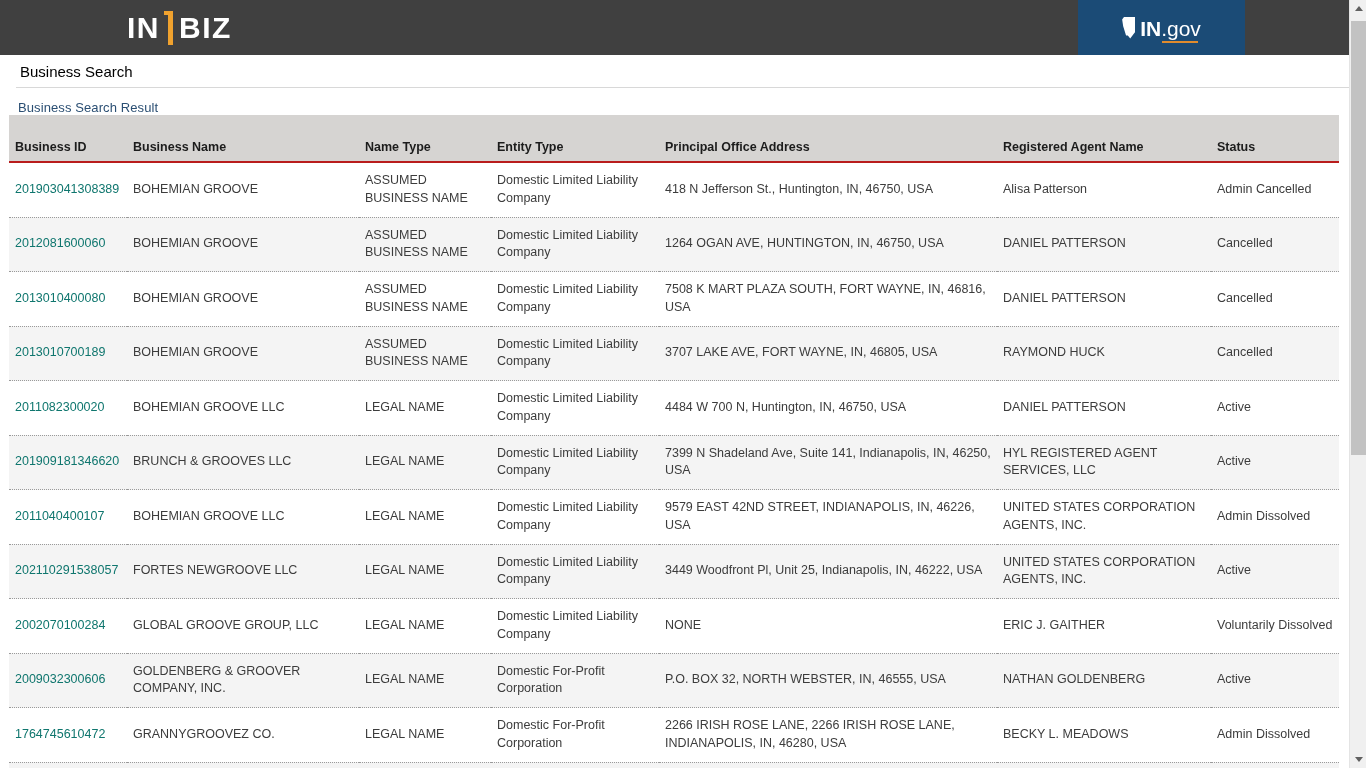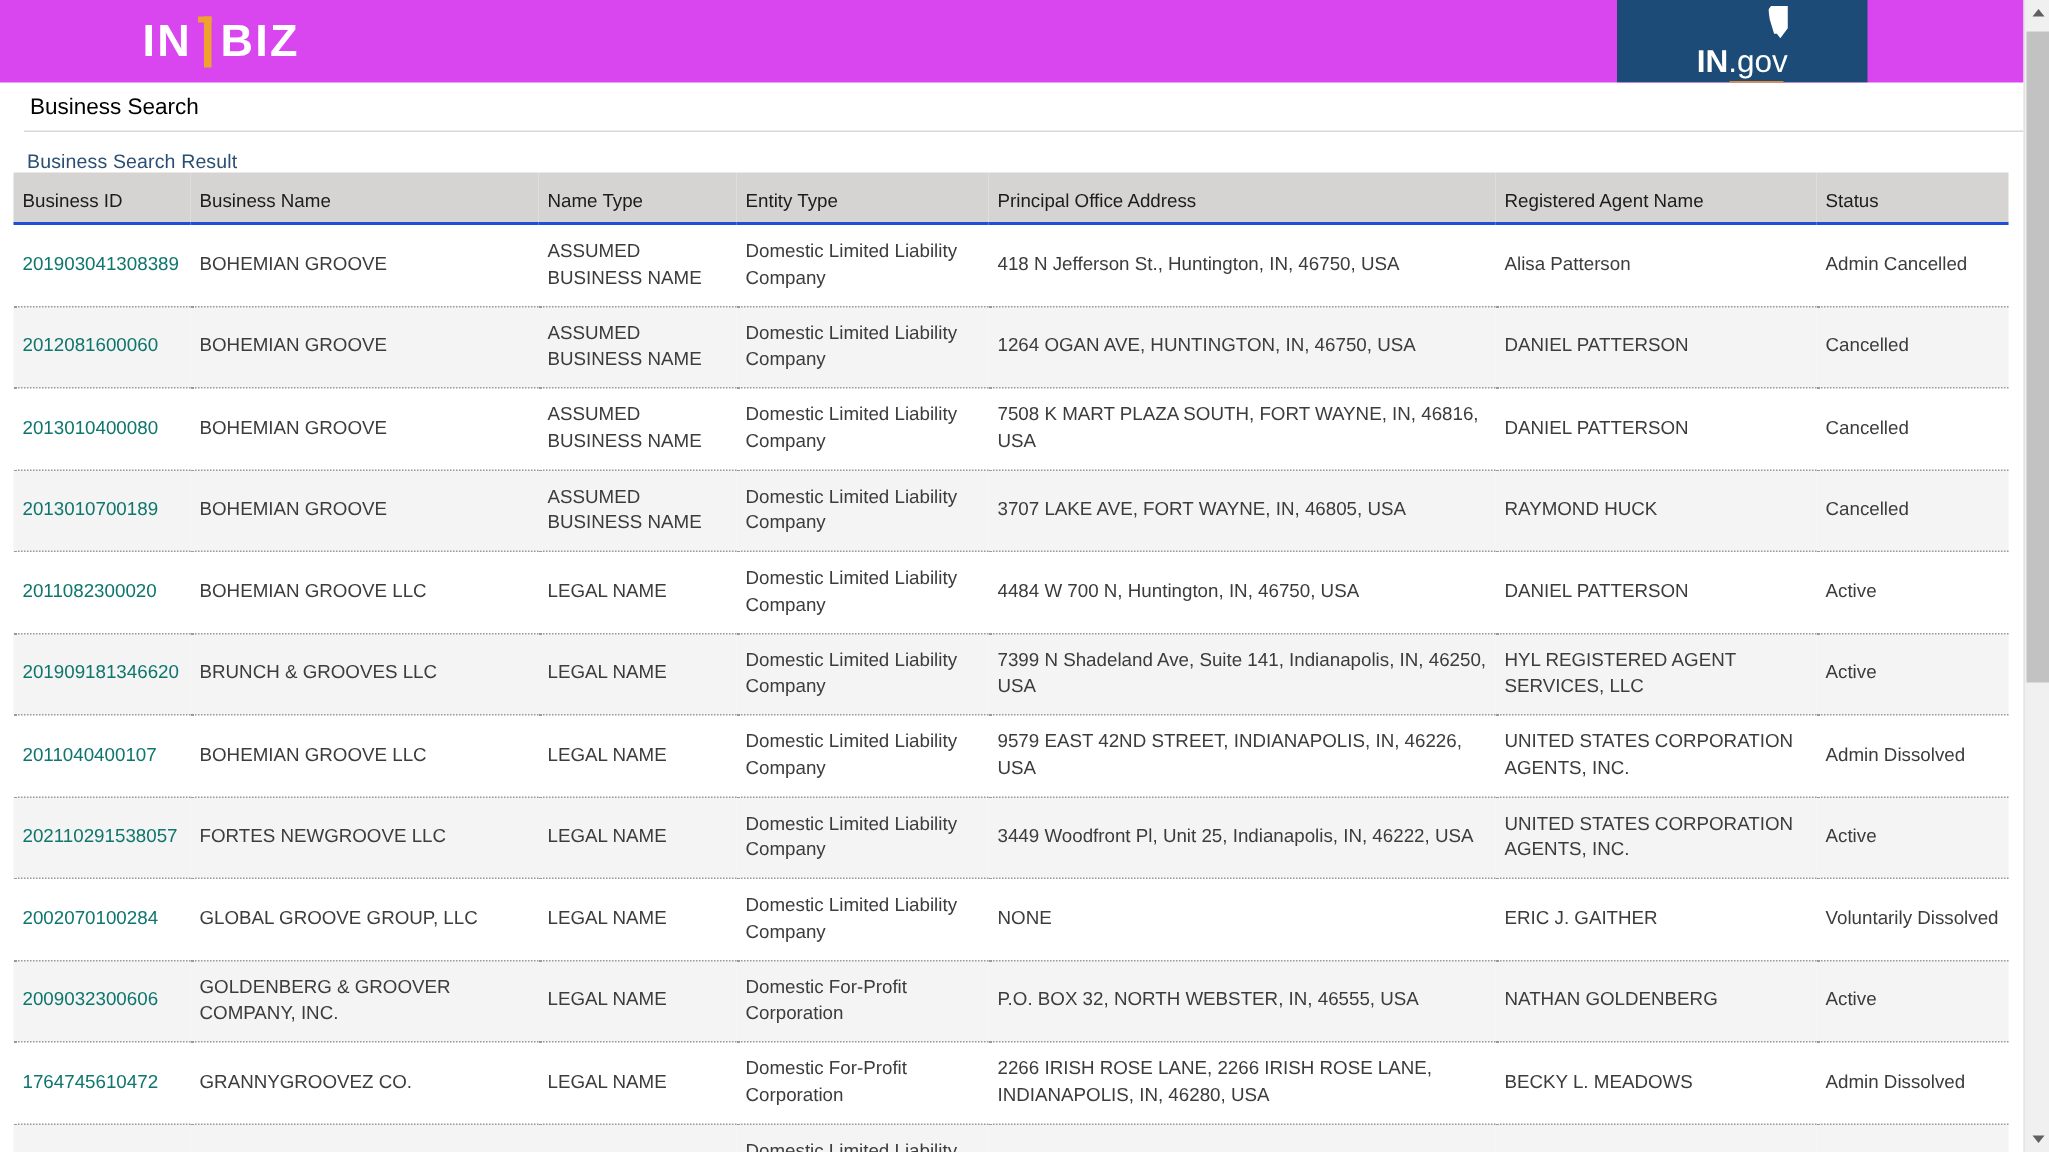--- a/index.html
+++ b/index.html
@@ -16,24 +16,25 @@
     width: 1366px;
     height: 768px;
     overflow: hidden;
     background: #ffffff;
   }
 
   
   .banner {
     position: relative;
     height: 55px;
-    background: #d946ef;
+    background: #404040;
     display: flex;
     align-items: center;
     overflow: hidden;
+    padding-left: 32px;
   }
   .brand-logo {
     margin-left: 95px;
     display: flex;
     align-items: center;
     height: 34px;
     user-select: none;
   }
   .brand-logo .bz-text {
     color: #ffffff;
@@ -70,21 +71,20 @@
     width: 167px; height: 55px;
     background: #1b4b76;
     display: flex;
     align-items: center;
     justify-content: center;
   }
   .ingov-logo {
     display: flex;
     align-items: flex-end;
     gap: 5px;
-    flex-direction: column;
   }
   .ingov-state {
     width: 13px; height: 22px;
     background: #ffffff;
     clip-path: polygon(17% 0%, 100% 0%, 100% 70%, 62% 100%, 44% 86%, 30% 86%, 8% 44%, 0% 14%);
   }
   .ingov-text {
     color: #ffffff;
     font-size: 21px;
     line-height: 1;
@@ -137,26 +137,26 @@
     background: #ffffff;
   }
   table.results {
     width: 100%;
     border-collapse: collapse;
     table-layout: fixed;
     font-size: 12.5px;
   }
   table.results thead th {
     background: #d6d4d2;
-    border-bottom: 2px solid #1d4ed8;
+    border-bottom: 2px solid #b91c1c;
     color: #1c1c1c;
     font-size: 12.5px;
-    font-weight: normal;
+    font-weight: bold;
     text-align: left;
-    padding: 12px 6px 7px 6px;
+    padding: 25px 6px 7px 6px;
     vertical-align: middle;
     white-space: nowrap;
   }
   table.results tbody td {
     padding: 9px 6px;
     vertical-align: middle;
     color: #3c3c3c;
     border-bottom: 1px dotted #9a9a9a;
     line-height: 1.42;
     word-wrap: break-word;

